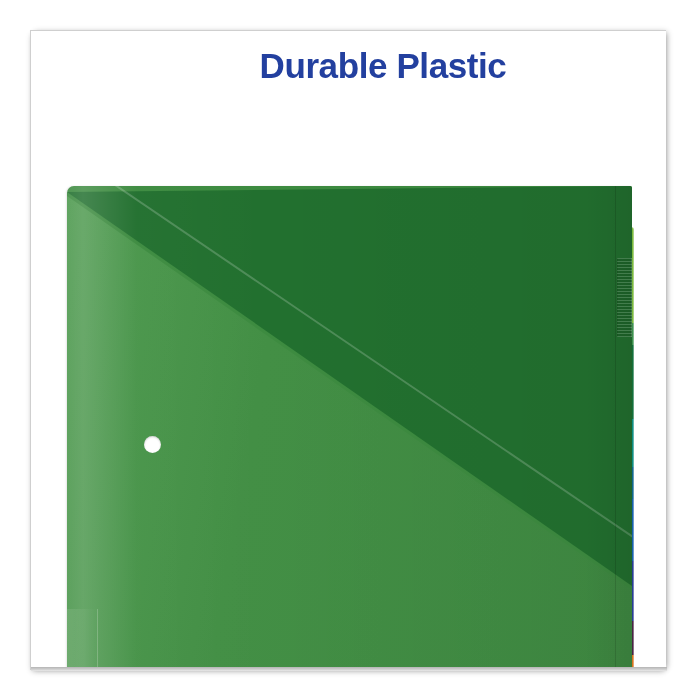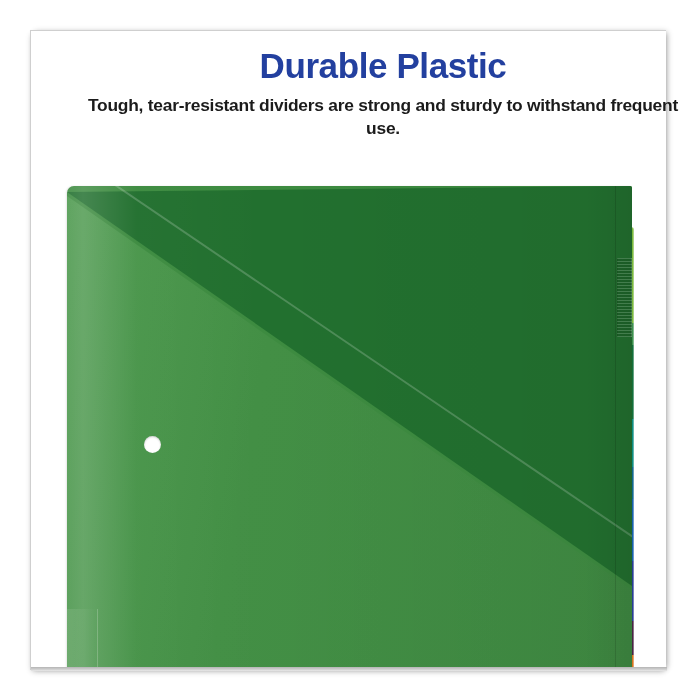--- a/index.html
+++ b/index.html
@@ -241,17 +241,16 @@
         <div id="divider-gloss"></div>
         <div class="hole" id="hole-top"></div>
 
       </div>
 
       <div id="base-shadow"></div>
     </div>
 
     <div id="text-block">
       <div id="headline" style="color: rgb(35, 64, 159);">Durable Plastic</div>
-      <div id="subhead" style="color: rgb(27, 27, 27);">Tough, tear-resistant dividers are strong and sturdy to withstand frequent use.</div>
     </div>
 
   </div>
 </div>
 
 </body></html>

